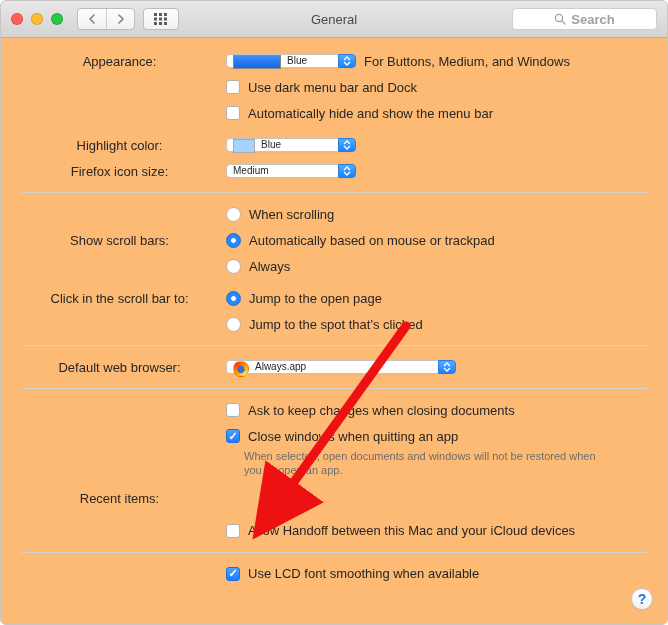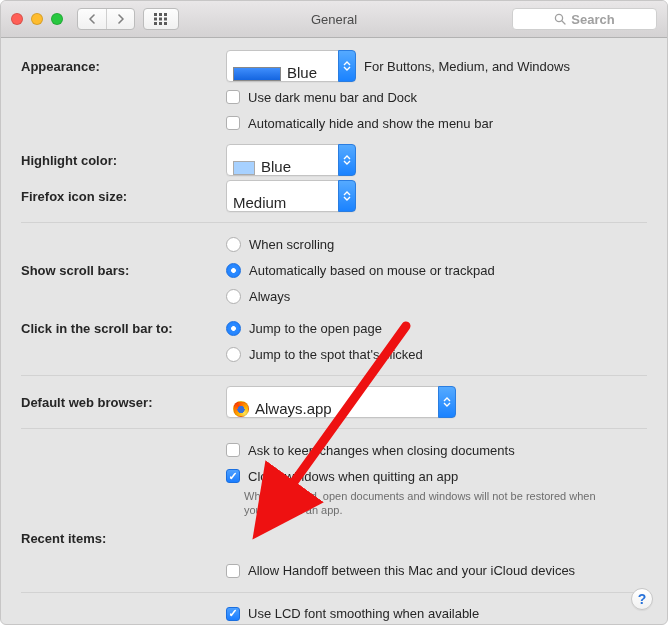--- a/index.html
+++ b/index.html
@@ -13,21 +13,21 @@
     width: 668px;
     height: 625px;
     overflow: hidden;
     position: relative;
   }
   .window {
     width: 668px;
     height: 625px;
     border: 1px solid #c7c6c6;
     border-radius: 6px;
-    background: #e5e5e5;
+    background: #fdba74;
     overflow: hidden;
     position: relative;
   }
   .titlebar {
     height: 37px;
     background: linear-gradient(#e9e7e8, #d4d2d3);
     border-bottom: 1px solid #b2b2b2;
     display: flex;
     align-items: center;
     position: relative;
@@ -96,41 +96,40 @@
     padding: 12px 20px 6px 20px;
   }
   .row {
     display: flex;
     align-items: center;
     margin-bottom: 4px;
     min-height: 22px;
   }
   .labelcol {
     width: 205px;
-    text-align: left;
+    text-align: center;
     padding-right: 8px;
     color: #262626;
-    font-weight: bold;
   }
   .ctrlcol {
     display: flex;
     align-items: center;
     gap: 8px;
     flex-wrap: wrap;
   }
   .select {
-    height: 32px;
+    height: 14px;
     background: #fff;
     border: 1px solid #c4c4c4;
     border-radius: 4px;
     display: flex;
-    align-items: flex-end;
+    align-items: flex-start;
     position: relative;
     padding: 0 22px 0 6px;
-    font-size: 15px;
+    font-size: 10px;
     box-shadow: 0 1px 0 rgba(0,0,0,0.03);
   }
   .select .arrows {
     position: absolute;
     right: 0; top: 0; bottom: 0;
     width: 18px;
     background: linear-gradient(#55aaff,#1a82ff);
     border-top-right-radius: 4px;
     border-bottom-right-radius: 4px;
     display:flex;flex-direction:column;align-items:center;justify-content:center;

